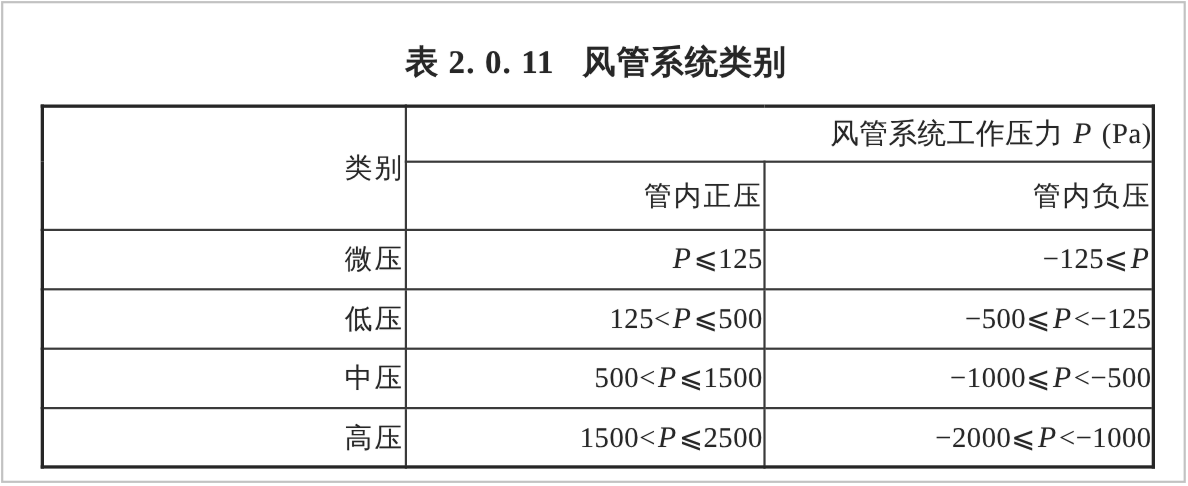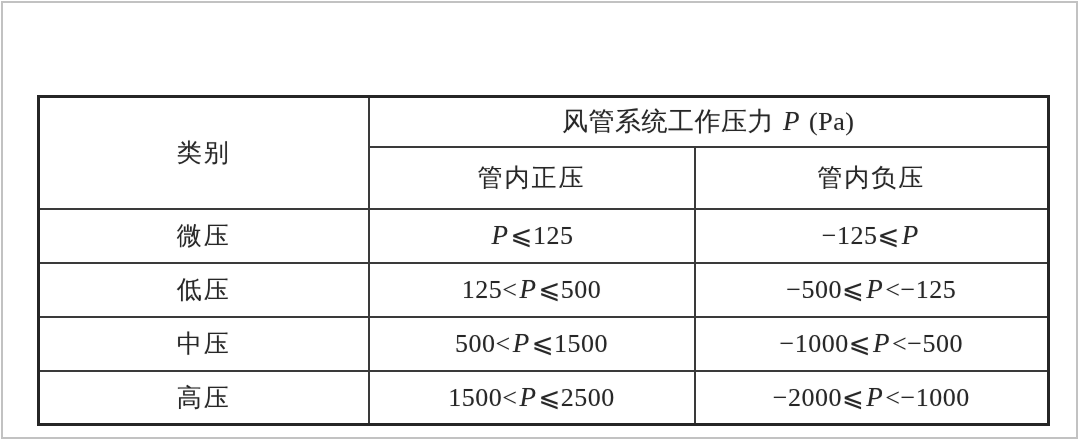--- a/index.html
+++ b/index.html
@@ -17,36 +17,37 @@
     text-align:center; font-size:30px; font-weight:bold;
     letter-spacing:1px; white-space:pre;
     text-shadow:0 0 1px rgba(60,60,60,0.35);
   }
   table.spec {
     position:absolute; left:37px; top:95px; width:1010px;
     border-collapse:collapse; table-layout:fixed;
     border:3px solid #262626;
   }
   table.spec td {
-    border:2px solid #3a3a3a; text-align:center; vertical-align:middle;
+    border:2px solid #3a3a3a; text-align:right; vertical-align:middle;
     padding:0; text-shadow:0 0 1px rgba(60,60,60,0.3);
   }
   .rh1 { height:50px; }
   .rh2 { height:62px; }
   .rd  { height:54px;margin-left:35px; }
   .cjk { font-size:25px; letter-spacing:2px; }
   .formula { font-size:26px; letter-spacing:0.5px; }
   .var-p { font-style:italic; font-size:27px; padding:0 2px; }
 </style>
 </head>
 <body>
 
 <div class="canvas">
   <div class="frame"></div>
 
+  <div class="doc-title">表 2. 0. 11   风管系统类别</div>
 
   <table class="spec">
     <colgroup>
       <col style="width:330px">
         <col style="width:326px">
         <col style="width:354px">
     </colgroup>
     <tbody>
       <tr class="rh1">
         <td rowspan="2" class="cjk">类别</td>

